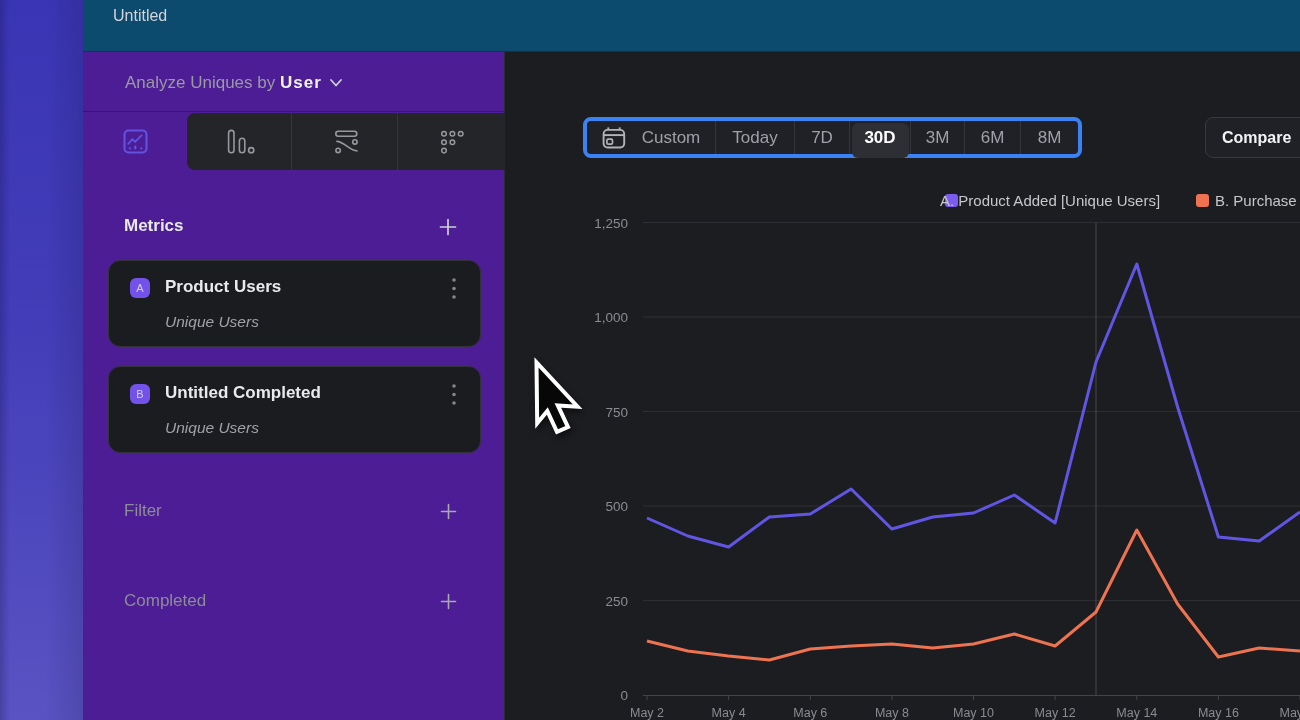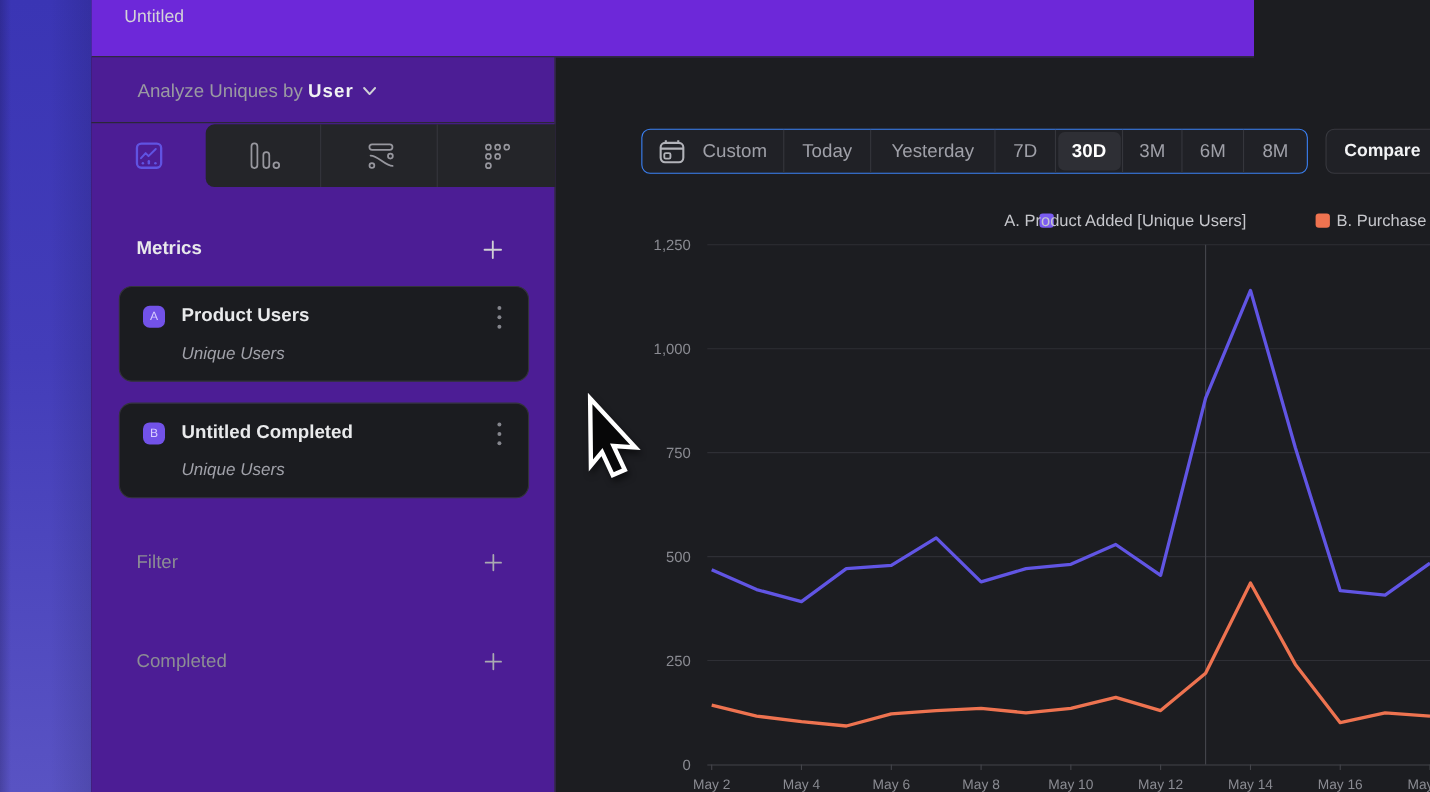--- a/index.html
+++ b/index.html
@@ -4,21 +4,21 @@
 <style>
   * { margin:0; padding:0; box-sizing:border-box; }
   html,body { width:1300px; height:720px; overflow:hidden; background:#1c1d21;
     font-family:"Liberation Sans", sans-serif; }
   .abs { position:absolute; }
   #stage { position:relative; width:1300px; height:720px; overflow:hidden; will-change:transform; }
 
   #strip { left:0; top:0; width:83px; height:720px;
     background:linear-gradient(90deg, rgba(10,8,40,0.22) 0%, rgba(0,0,0,0) 12%, rgba(0,0,0,0) 55%, rgba(10,8,30,0.13) 100%), linear-gradient(180deg,#3a35b4 0%, #433db9 45%, #5953c3 100%); }
 
-  #header { left:83px; top:0; width:1057px; height:52px; background:#6d28d9;
+  #header { left:83px; top:0; width:1217px; height:52px; background:#0c4a6e;
     border-bottom:1px solid #2a2b30; }
   #header .title { position:absolute; left:30px; top:8px; font-size:16px; line-height:1; color:#d4d4d8; }
 
   #panel { left:83px; top:52px; width:422px; height:668px; background:#4c1d95;
     border-right:1px solid #2c2d33; }
   #prow1 { position:absolute; left:0; top:0; width:100%; height:60px;
     border-bottom:1px solid #292a2f; }
   #prow1 .txt { position:absolute; left:42px; top:22px; font-size:17px; line-height:1; color:#9a9aa2; }
   #prow1 .usr { color:#f0f1f3; font-weight:bold; letter-spacing:1px; }
 
@@ -31,21 +31,21 @@
 
   .card { position:absolute; left:25px; width:373px; height:87px;
     border:1px solid #33343a; border-radius:12px; background:#1b1c20; }
   .badge { position:absolute; left:21px; top:17px; width:20px; height:20px; border-radius:6px;
     background:#7252e8; color:#d8cdff; font-size:11px; text-align:center; line-height:20px; }
   .ctitle { position:absolute; left:56px; top:17px; font-size:17px; line-height:1; font-weight:bold; color:#e9eaec; }
   .csub { position:absolute; left:56px; top:53px; font-size:15.5px; line-height:1; color:#a0a1a9;font-style:italic; }
 
   
   #dbar { left:583px; top:117px; height:41px; background:#202126;
-    border:1px solid #3b82f6; border-radius:8px; display:flex; align-items:center; }
+    border:4px solid #3b82f6; border-radius:8px; display:flex; align-items:center; }
   .dcell { height:100%; display:flex; align-items:center; justify-content:center;
     color:#9fa0a8; font-size:17px; border-right:1px solid #35363c; position:relative; }
   .dcell:last-child { border-right:none; }
   .dactive { position:absolute; left:2px; top:2px; width:57px; height:35px;
     background:#2e2f35; border-radius:6px; }
   #compare { left:1205px; top:117px; width:112px; height:41px; background:#202126;
     border:1px solid #38393f; border-radius:8px; color:#f2f3f5; font-size:16px;
     font-weight:bold; line-height:39px; padding-left:16px; }
 
   
@@ -153,34 +153,33 @@
           <rect x="1.6" y="2.9" width="20.6" height="17.6" rx="4"></rect>
           <path d="M1.6 8.1 H22.2"></path>
           <path d="M6.3 0.4 V3"></path>
             <path d="M17.6 0.4 V3"></path>
         </g>
         <rect x="4.9" y="12.2" width="5.6" height="5" rx="1.3" fill="none" stroke="#b2b3b9" stroke-width="1.7"></rect>
       </svg>
       Custom
     </div>
     <div class="dcell" style="width:79px">Today</div>
-    <div class="dcell" style="width:113px">Yesterday</div>
     <div class="dcell" style="width:55px">7D</div>
     <div class="dcell" style="width:61px;color:#ffffff;font-weight:bold">
         <div class="dactive"></div>
         <span style="position:relative">30D</span>
       </div>
     <div class="dcell" style="width:54px">3M</div>
     <div class="dcell" style="width:56px">6M</div>
     <div class="dcell" style="width:57px">8M</div>
   </div>
   <div class="abs" id="compare">Compare</div>
 
   <div class="lsw" style="left:945px;background:#7a5cf0"></div>
-  <div class="ltx" style="left:913px">A. Product Added [Unique Users]</div>
+  <div class="ltx" style="left:940px">A. Product Added [Unique Users]</div>
   <div class="lsw" style="left:1196px;background:#ef7350"></div>
   <div class="ltx" style="left:1215px">B. Purchase Completed [Unique Us</div>
 
   <svg class="abs" style="left:0;top:0" width="1300" height="720" viewBox="0 0 1300 720">
     <g stroke="#2e2f35" stroke-width="1">
       <path d="M643 222.5 H1300"></path>
       <path d="M643 317 H1300"></path>
       <path d="M643 411.5 H1300"></path>
       <path d="M643 506 H1300"></path>
       <path d="M643 600.5 H1300"></path>

